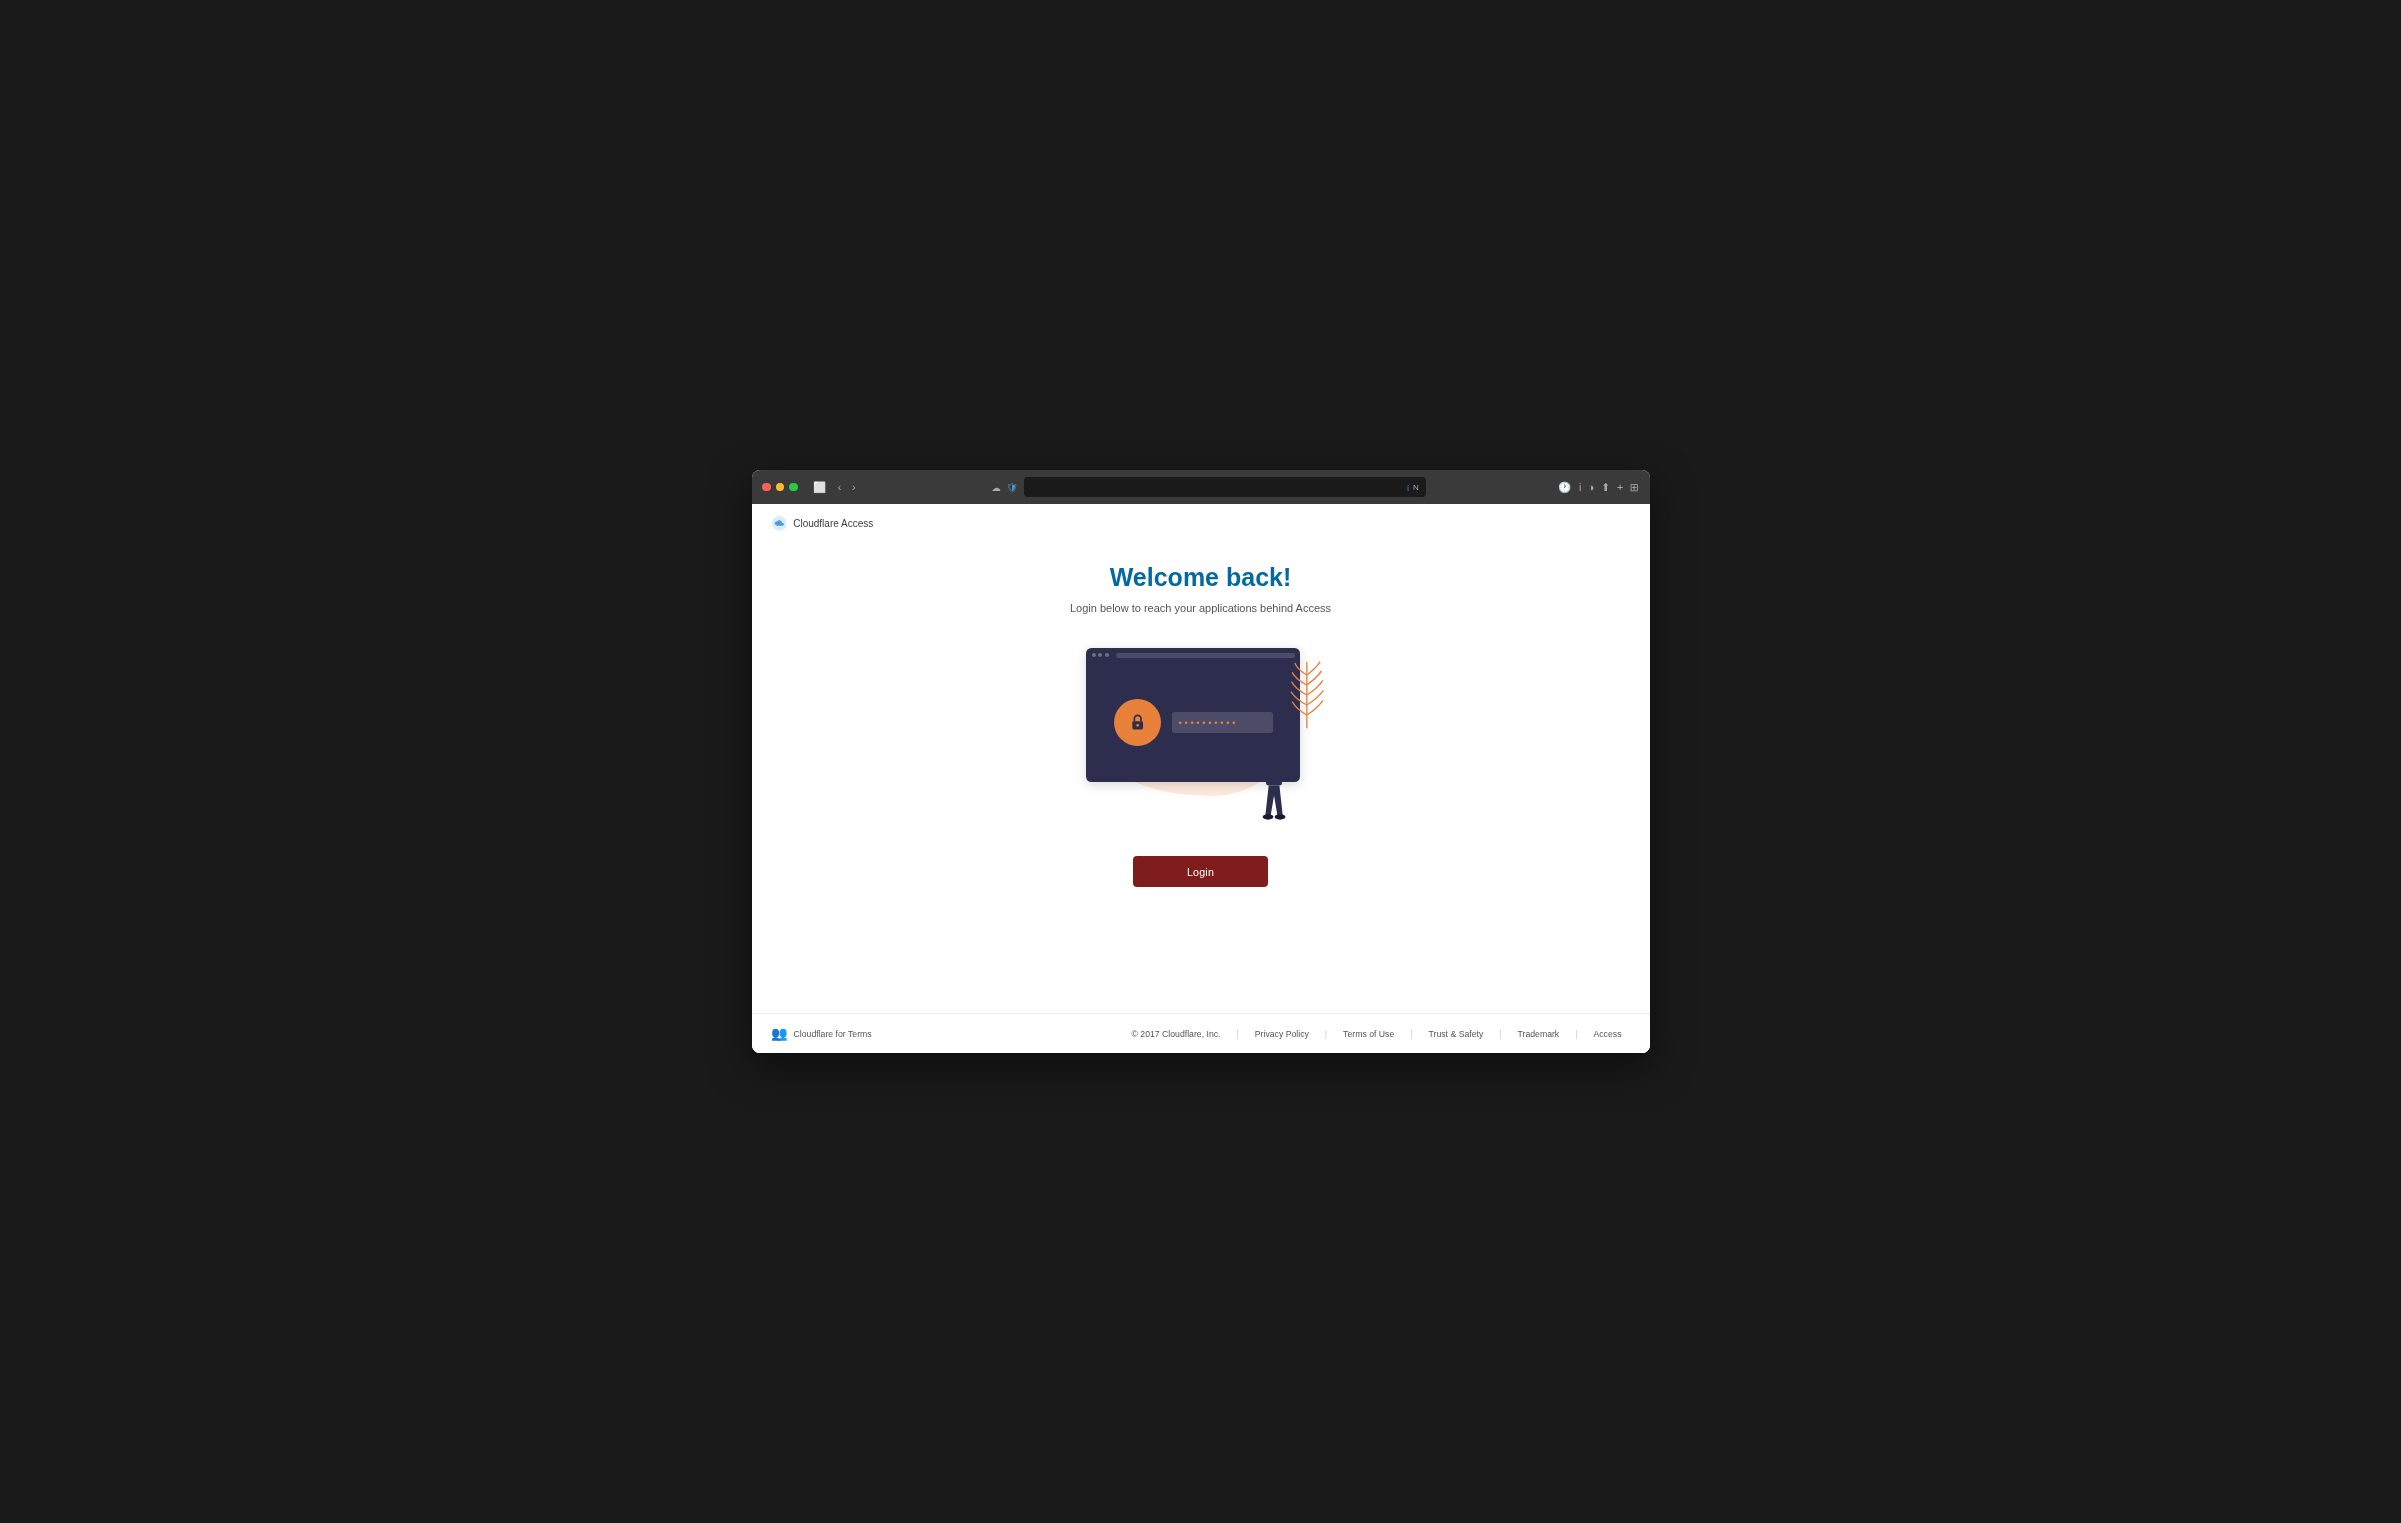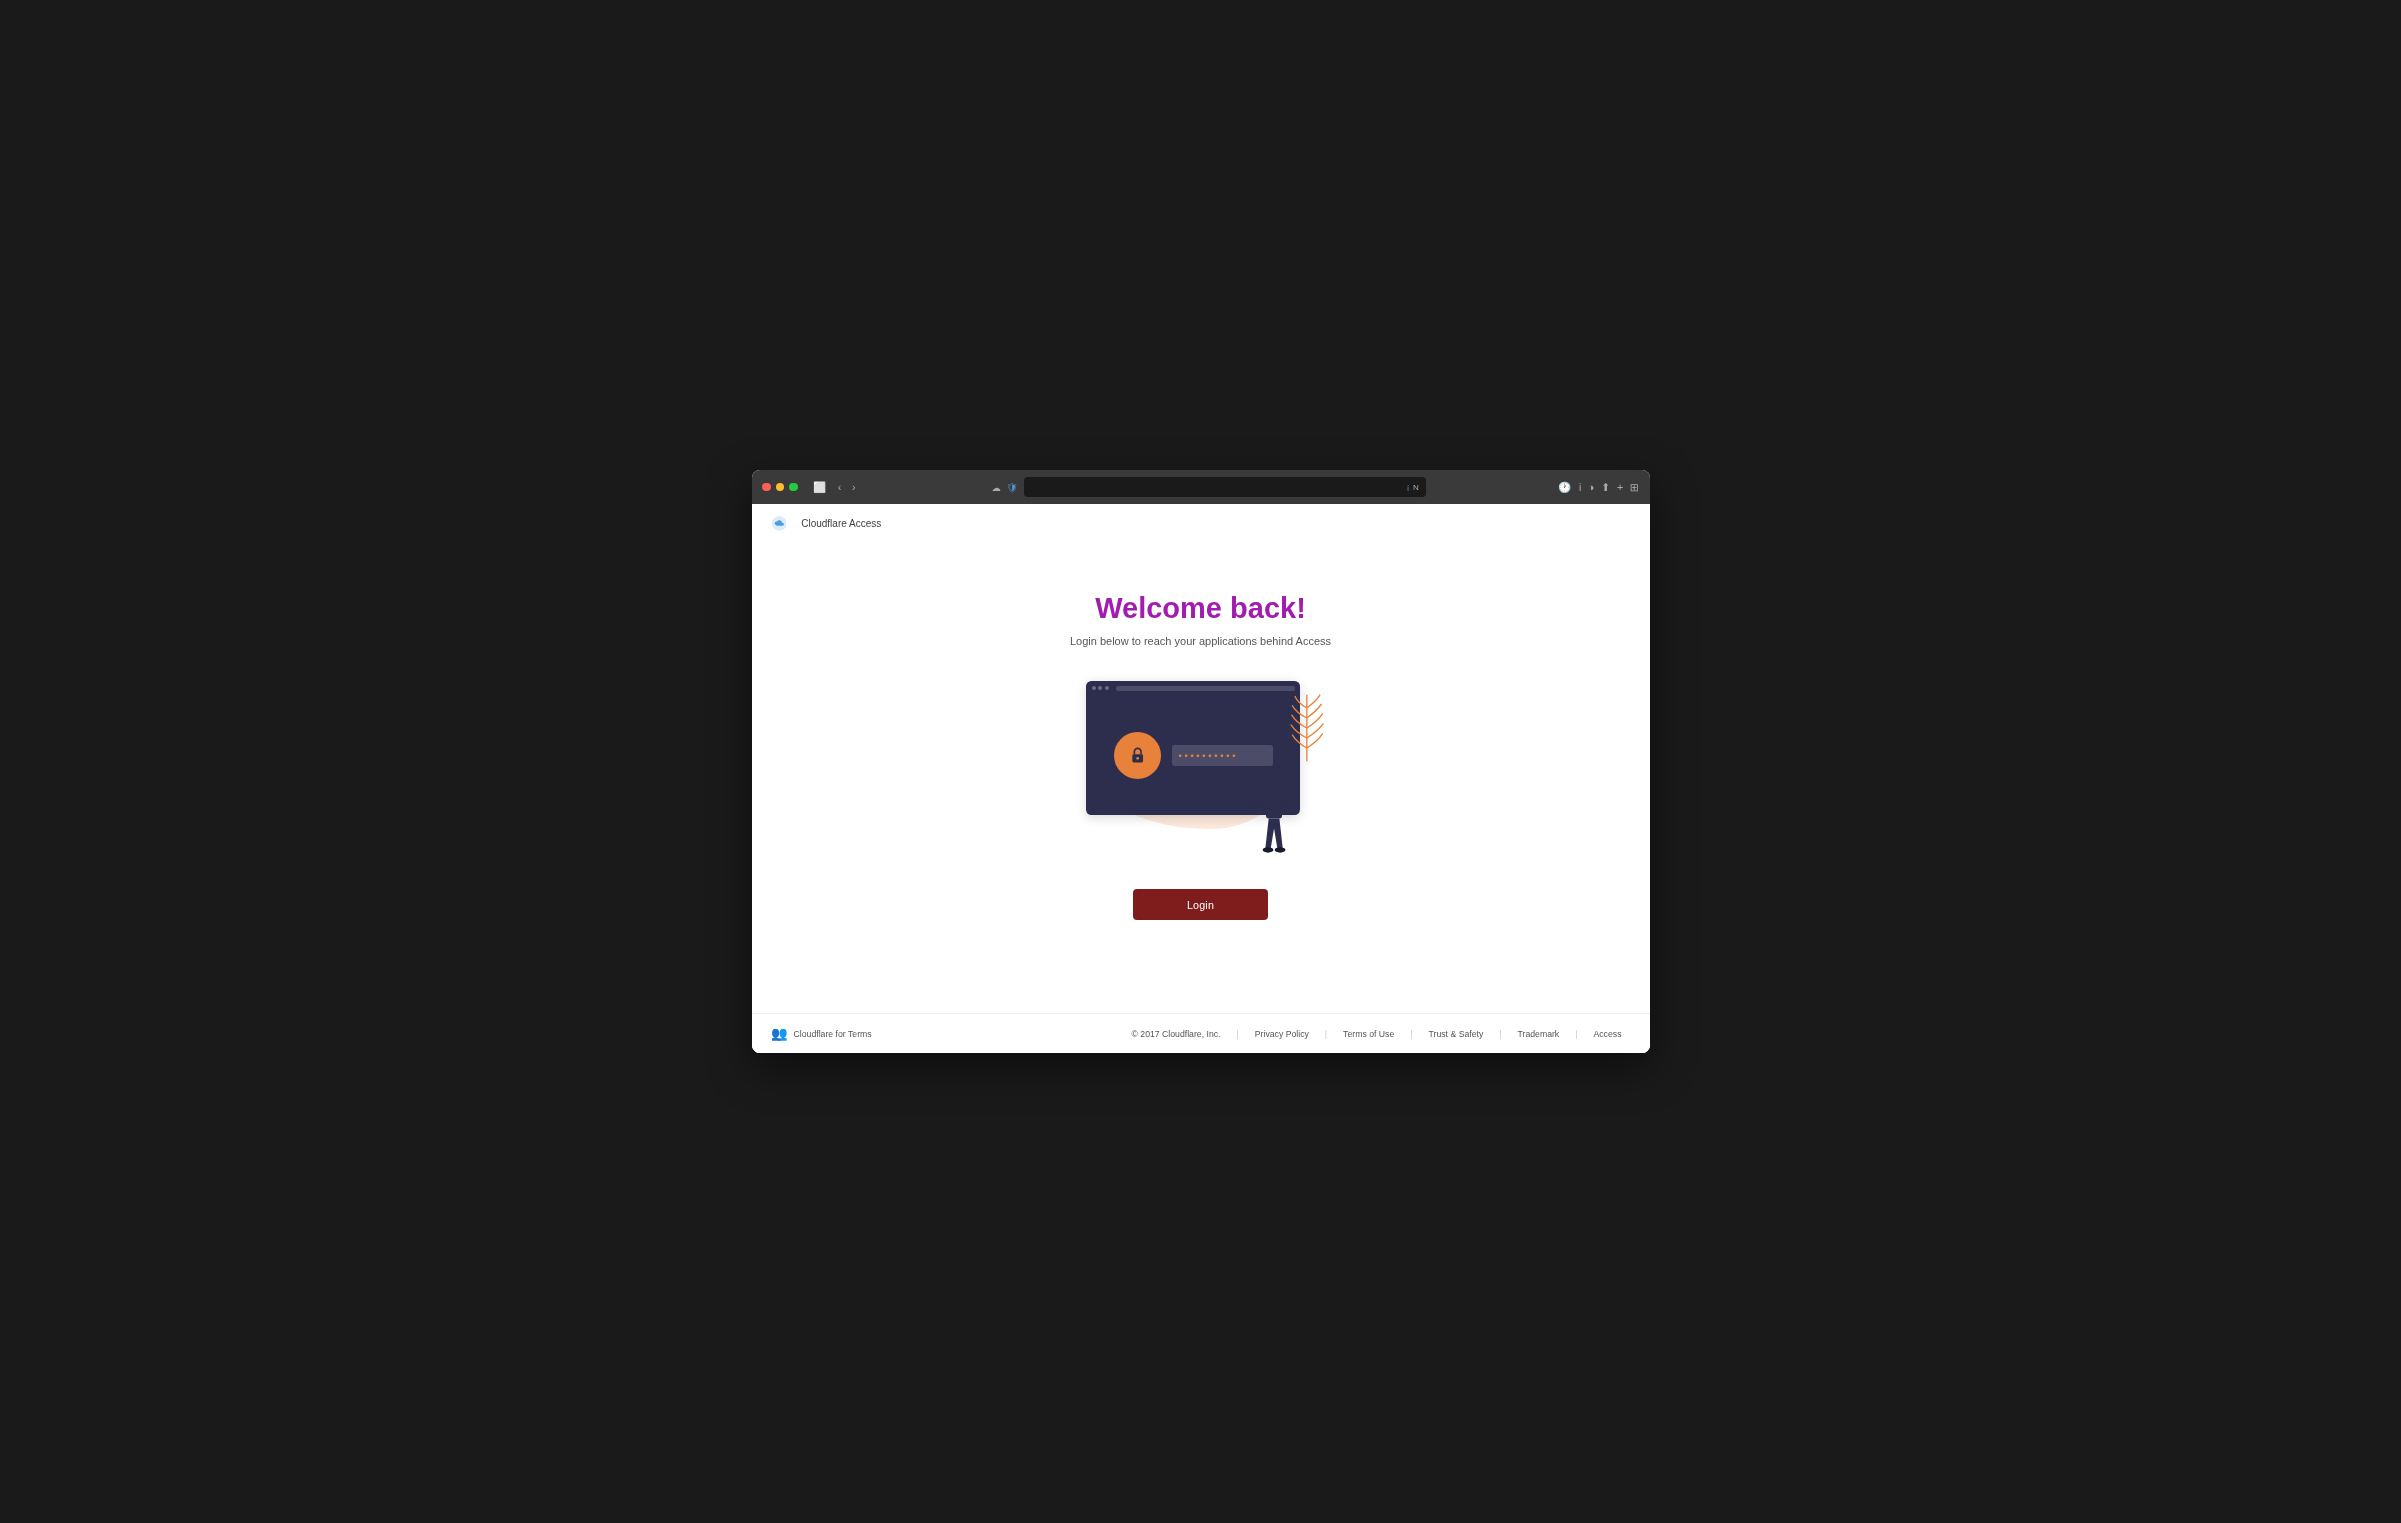--- a/index.html
+++ b/index.html
@@ -113,21 +113,21 @@
       min-height: 549px;
       display: flex;
       flex-direction: column;
     }
 
     
     .top-bar {
       padding: 12px 20px;
       display: flex;
       align-items: center;
-      gap: 15px;
+      gap: 7px;
     }
 
     .cf-logo {
       width: 14.7px;
       height: 14.7px;
     }
 
     .brand-name {
       color: #404040;
       font-size: 10px;
@@ -137,25 +137,24 @@
     
     .main-content {
       flex: 1;
       display: flex;
       flex-direction: column;
       align-items: center;
       padding: 20px 13.4px 40px;
     }
 
     .welcome-title {
-      font-size: 29px;
+      font-size: 25px;
       font-weight: 700;
-      color: #a21caf;
+      color: #0369a1;
       margin-bottom: 10.7px;
-      margin-top: 29px;
     }
 
     .welcome-subtitle {
       font-size: 11px;
       color: #555;
       margin-bottom: 27px;
     }
 
     
     .illustration-container {

